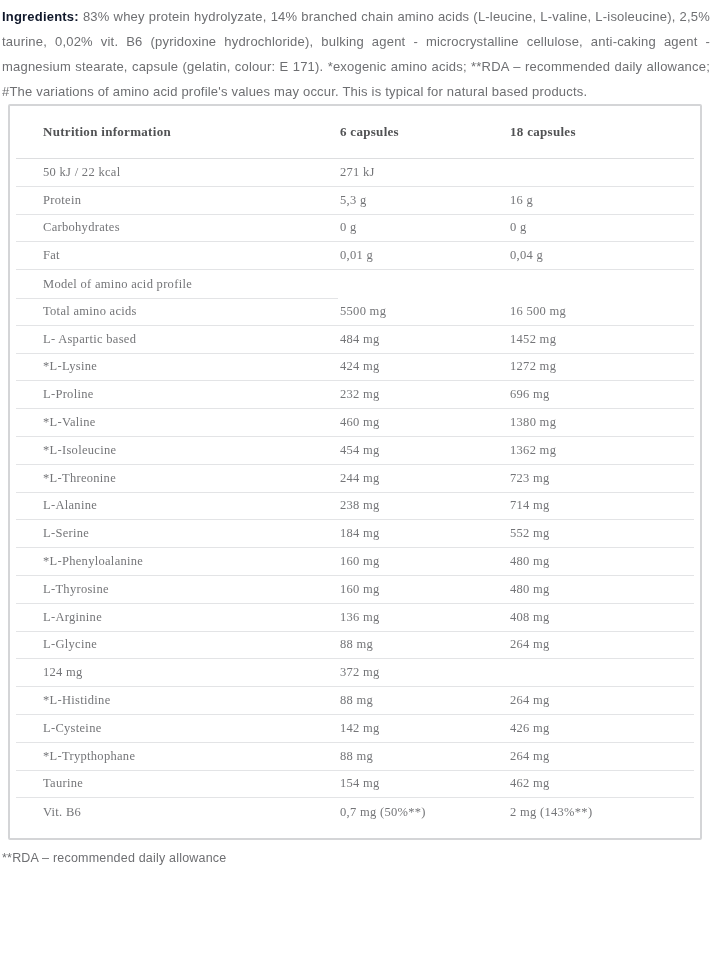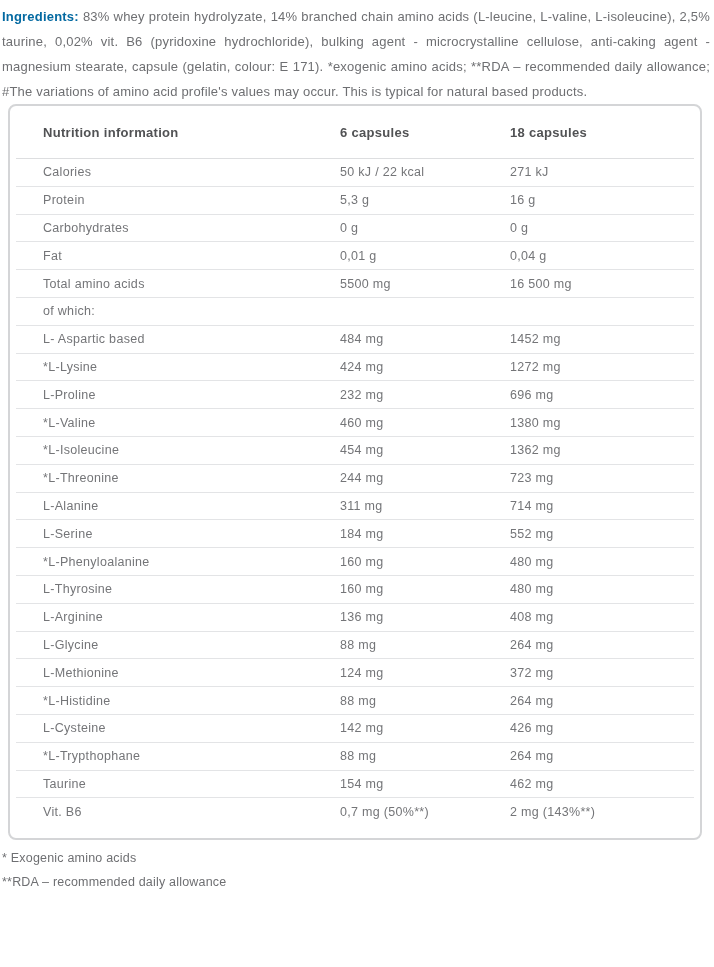--- a/index.html
+++ b/index.html
@@ -20,31 +20,32 @@
   .ingredients {
     margin: 0;
     padding: 4px 4px 0 2px;
     font-size: 13px;
     line-height: 25px;
     text-align: justify;
     color: #6e6f72;
     letter-spacing: 0.2px;
   }
   .ingredients strong {
-    color: #0369a1;
+    color: #0f172a;
     font-weight: bold;
   }
   
   .nutri-table {
     margin: 0 3px 0 8px;
     width: 694px;
     box-sizing: border-box;
     border: 2px solid #d4d5d7;
-    border-radius: 8px;
+    border-radius: 2px;
     background: #ffffff;
+    font-family: Liberation Serif, serif;
   }
   .table-inner {
     margin: 0 6px;
     padding-bottom: 12px;
   }
   .t-row {
     display: grid;
     grid-template-columns: 297px 170px 1fr;
     padding-left: 27px;
     align-items: center;
@@ -107,21 +108,20 @@
     <div class="table-inner">
 
       <div class="t-row t-header">
         <div class="cell">Nutrition information</div>
         <div class="cell">6 capsules</div>
         <div class="cell">18 capsules</div>
       </div>
 
       <div id="rows-container">
   <div class="t-row t-body-row">
-    <div class="cell label">Calories</div>
     <div class="cell c6">50 kJ / 22 kcal</div>
     <div class="cell c18">271 kJ</div>
   </div>
 
   <div class="t-row t-body-row">
     <div class="cell label">Protein</div>
     <div class="cell c6">5,3 g</div>
     <div class="cell c18">16 g</div>
   </div>
 
@@ -130,32 +130,32 @@
     <div class="cell c6">0 g</div>
     <div class="cell c18">0 g</div>
   </div>
 
   <div class="t-row t-body-row">
     <div class="cell label">Fat</div>
     <div class="cell c6">0,01 g</div>
     <div class="cell c18">0,04 g</div>
   </div>
 
+  <div class="t-row t-body-row partial">
+    <div class="cell label">Model of amino acid profile</div>
+    <div class="cell c6"></div>
+    <div class="cell c18"></div>
+  </div>
 
   <div class="t-row t-body-row">
     <div class="cell label">Total amino acids</div>
     <div class="cell c6">5500 mg</div>
     <div class="cell c18">16 500 mg</div>
   </div>
 
-  <div class="t-row t-body-row">
-    <div class="cell label">of which:</div>
-    <div class="cell c6"></div>
-    <div class="cell c18"></div>
-  </div>
 
 
 
   <div class="t-row t-body-row">
     <div class="cell label">L- Aspartic based</div>
     <div class="cell c6">484 mg</div>
     <div class="cell c18">1452 mg</div>
   </div>
 
   <div class="t-row t-body-row">
@@ -183,21 +183,21 @@
   </div>
 
   <div class="t-row t-body-row">
     <div class="cell label">*L-Threonine</div>
     <div class="cell c6">244 mg</div>
     <div class="cell c18">723 mg</div>
   </div>
 
   <div class="t-row t-body-row">
     <div class="cell label">L-Alanine</div>
-    <div class="cell c6">311 mg</div>
+    <div class="cell c6">238 mg</div>
     <div class="cell c18">714 mg</div>
   </div>
 
   <div class="t-row t-body-row">
     <div class="cell label">L-Serine</div>
     <div class="cell c6">184 mg</div>
     <div class="cell c18">552 mg</div>
   </div>
 
   <div class="t-row t-body-row">
@@ -218,21 +218,20 @@
     <div class="cell c18">408 mg</div>
   </div>
 
   <div class="t-row t-body-row">
     <div class="cell label">L-Glycine</div>
     <div class="cell c6">88 mg</div>
     <div class="cell c18">264 mg</div>
   </div>
 
   <div class="t-row t-body-row">
-    <div class="cell label">L-Methionine</div>
     <div class="cell c6">124 mg</div>
     <div class="cell c18">372 mg</div>
   </div>
 
   <div class="t-row t-body-row">
     <div class="cell label">*L-Histidine</div>
     <div class="cell c6">88 mg</div>
     <div class="cell c18">264 mg</div>
   </div>
 
@@ -258,17 +257,16 @@
     <div class="cell label">Vit. B6</div>
     <div class="cell c6">0,7 mg (50%**)</div>
     <div class="cell c18">2 mg (143%**)</div>
   </div>
 </div>
 
     </div>
   </div>
 
   <div class="footnotes">
-    <div class="footnote">* Exogenic amino acids</div>
     <div class="footnote">**RDA – recommended daily allowance</div>
   </div>
 
 </div>
 
 </body></html>

